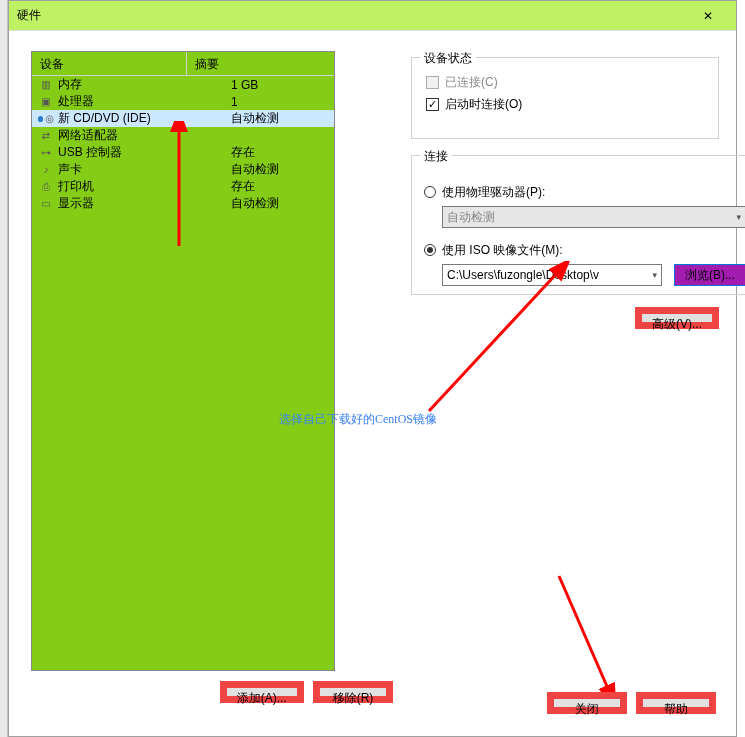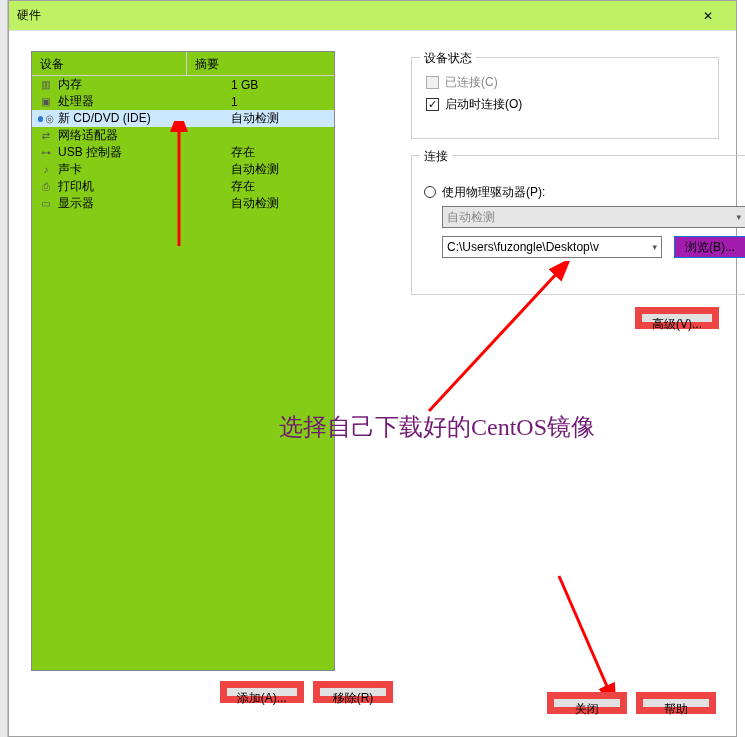--- a/index.html
+++ b/index.html
@@ -53,21 +53,21 @@
 .combo { height: 22px; border: 1px solid #7a7a7a; background: #e1e1e1; display: flex; align-items: center; padding: 0 4px; }
 .combo.disabled { color: #888; background: #e6e6e6; }
 .combo .arrow { margin-left: auto; font-size: 9px; color: #555; }
 .iso-row { display: flex; gap: 6px; margin-left: 18px; margin-top: 4px; }
 .iso-row .combo { flex: 1; background: #fff; }
 
 #adv-row { position: absolute; left: 402px; top: 276px; width: 308px; text-align: right; }
 
 
 .red-arrow { position: absolute; pointer-events: none; }
-.anno-text { position: absolute; color: #701a75; font-size: 24px; font-family: "Microsoft YaHei"; pointer-events: none; }
+.anno-text { position: absolute; color: #3b82f6; font-size: 12px; font-family: "Microsoft YaHei"; pointer-events: none; }
 
 
 .footer { position: absolute; right: 20px; bottom: 20px; }
 </style>
 </head>
 <body>
 
 <div class="left-strip"></div>
 
 <div class="window">
@@ -153,20 +153,24 @@
       <div class="inner">
         <div class="radio-row">
           <span class="radio"></span>
           <span>使用物理驱动器(P):</span>
         </div>
         <div style="margin:0 0 8px 18px">
           <div class="combo disabled">
             <span>自动检测</span>
             <span class="arrow">▾</span>
           </div>
+        </div>
+        <div class="radio-row">
+          <span class="radio checked"></span>
+          <span>使用 ISO 映像文件(M):</span>
         </div>
         <div class="iso-row">
           <div class="combo">
             <span>C:\Users\fuzongle\Desktop\v</span>
             <span class="arrow">▾</span>
           </div>
           <span class="btn hl" style="min-width:70px">浏览(B)...</span>
         </div>
       </div>
     </div>

